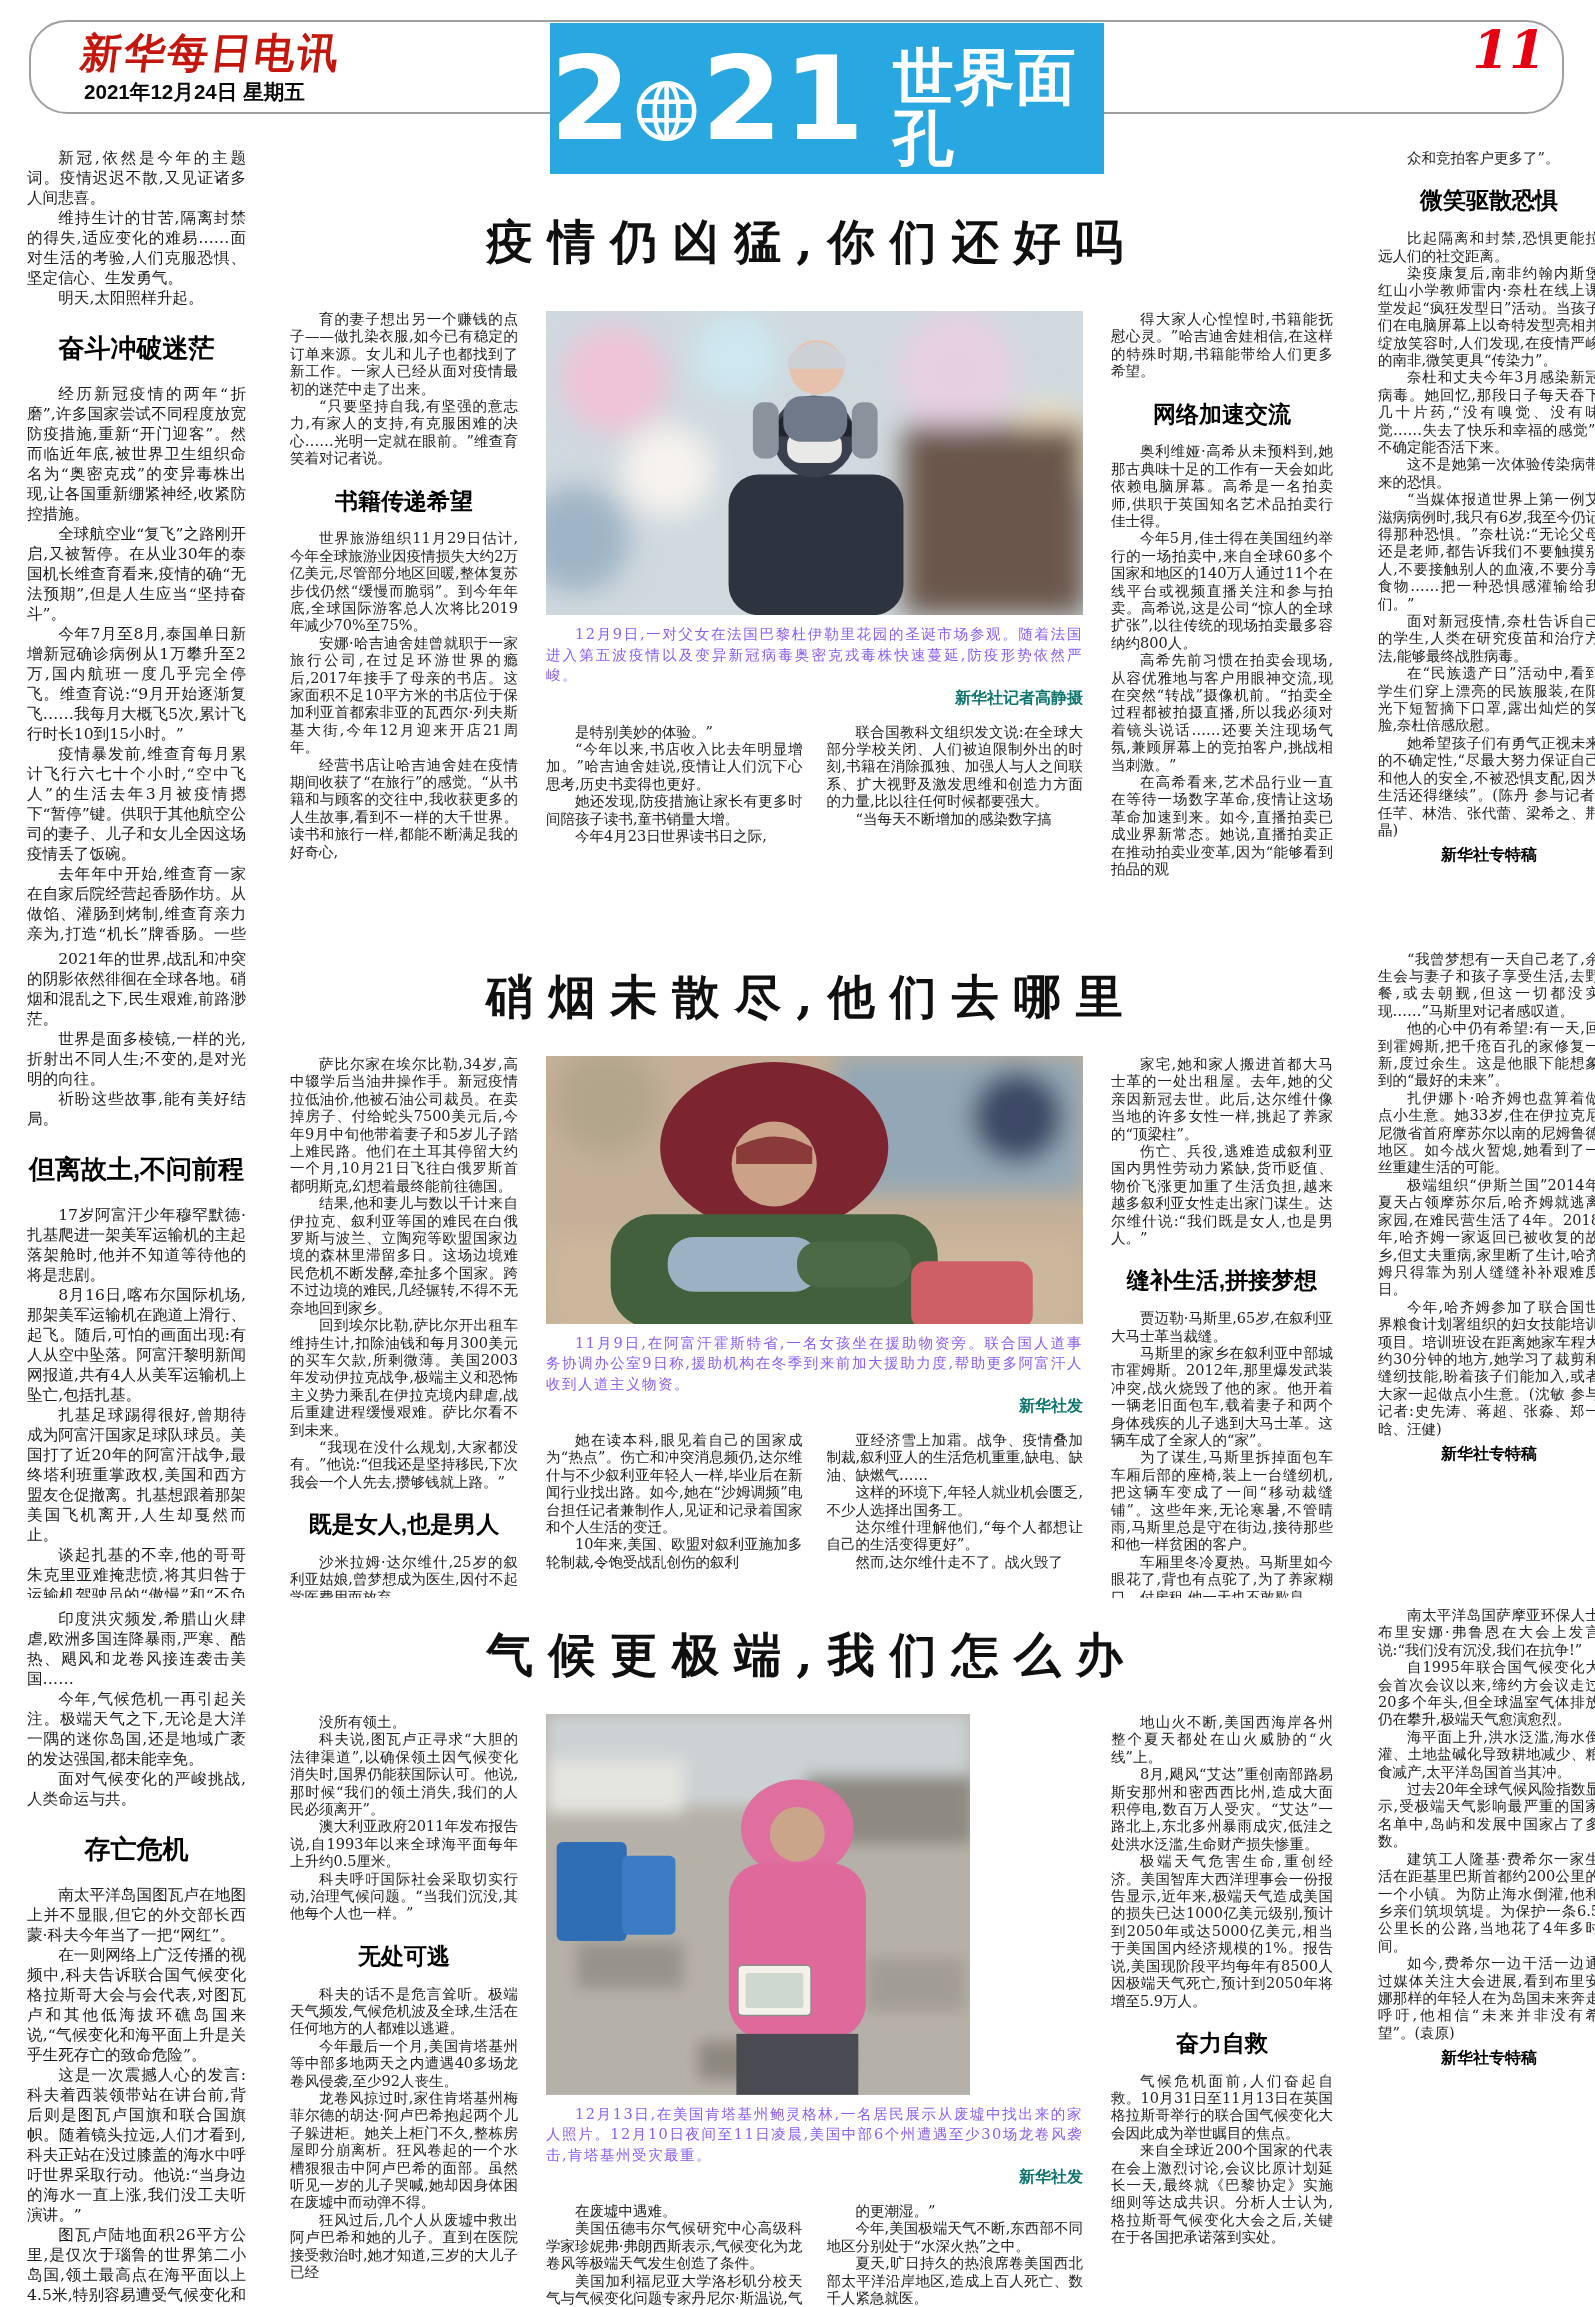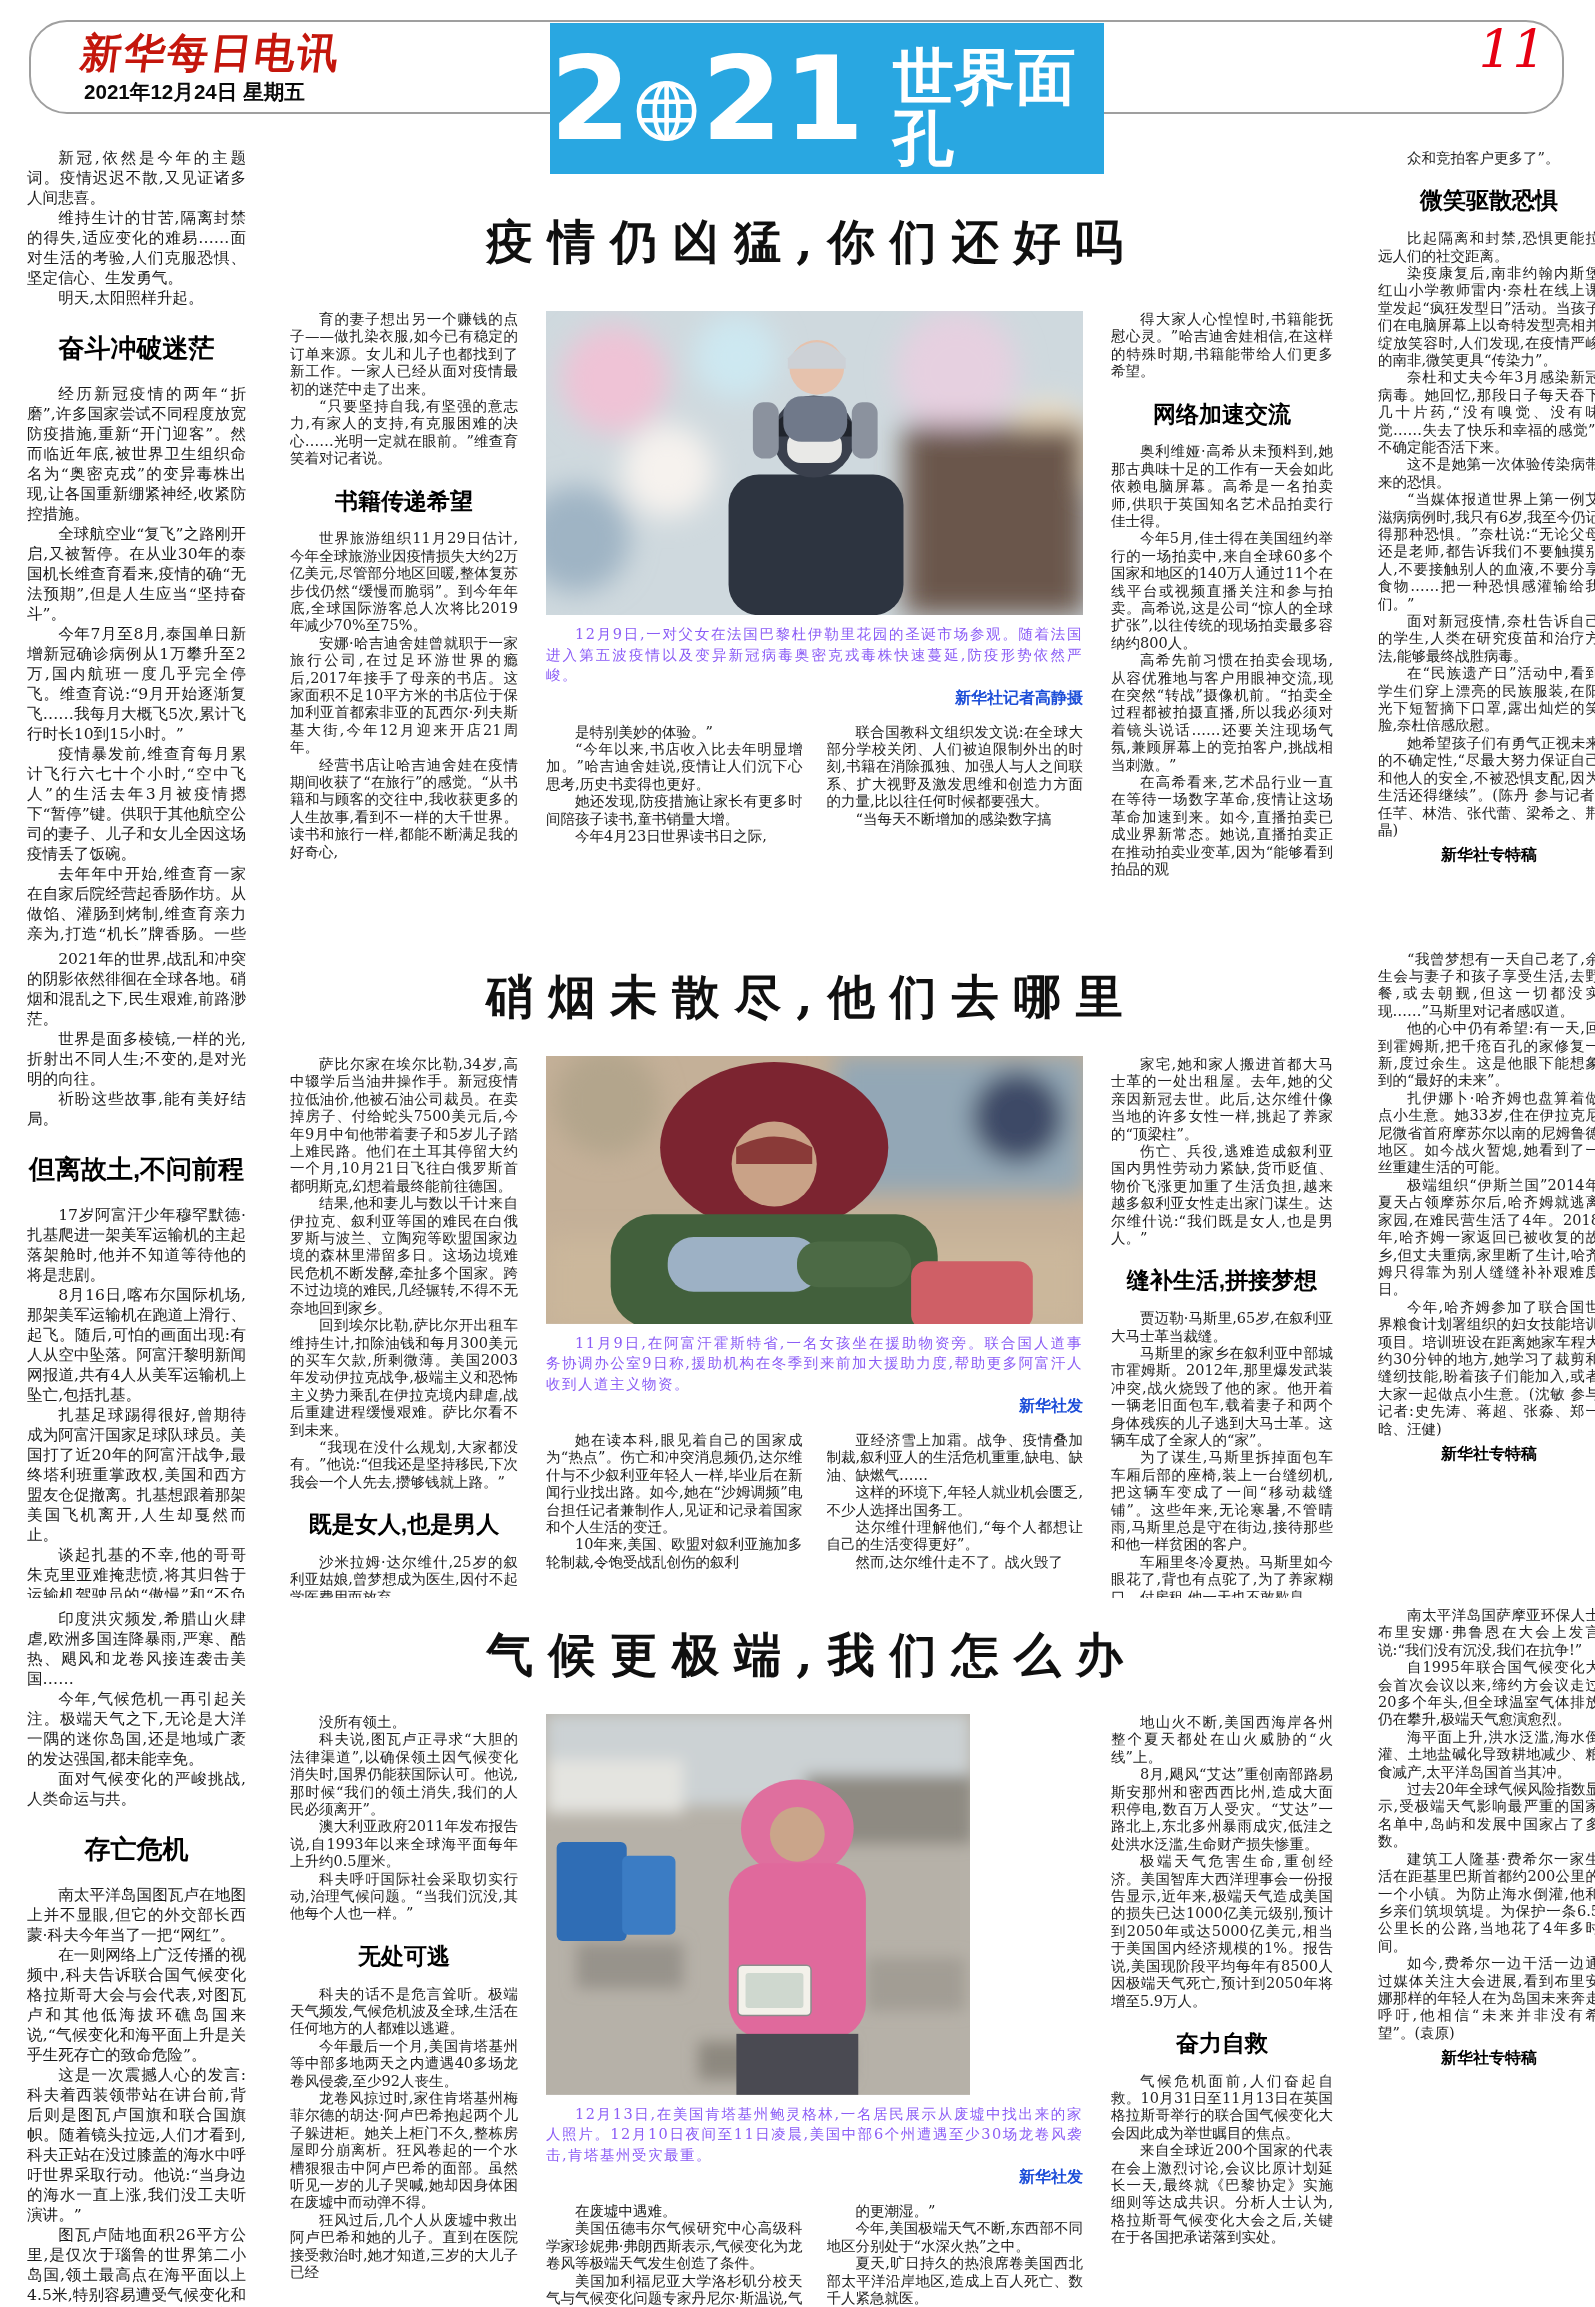--- a/index.html
+++ b/index.html
@@ -14,21 +14,21 @@
   .edition-date{position:absolute;left:84px;top:78px;font-family:"Liberation Sans","DejaVu Sans",sans-serif;
          font-weight:bold;font-size:20.6px;color:#0a0a0a;}
   .banner{position:absolute;left:550px;top:23px;width:554px;height:151px;background:#29a7e1;z-index:3;
           display:flex;align-items:center;justify-content:center;}
   .banner .digit{font-family:"DejaVu Sans","Liberation Sans",sans-serif;font-weight:bold;
           font-size:116px;color:#fff;line-height:1;letter-spacing:1.5px;}
   .globe{margin:20px 3px 0 3px;}
   .banner-title{margin-left:27px;transform:translateY(16.7px);color:#fff;
           font-family:"DejaVu Sans","Liberation Sans",sans-serif;font-weight:bold;font-size:61px;
           line-height:1;padding-bottom:9px;border-bottom:8.4px solid #fff;}
-  .pagenum{position:absolute;right:49px;top:18px;font-size:53px;font-weight:normal;font-style:italic;
+  .pagenum{position:absolute;right:49px;top:18px;font-size:53px;font-weight:bold;font-style:italic;
           color:#e60012;z-index:4;font-family:"DejaVu Serif",serif;}
 
   
   .article{position:absolute;left:27px;width:1542px;display:grid;column-gap:44px;
            grid-template-columns:219px 1044px 222px;}
   #a1{top:114px;height:832px;}
   #a2{top:946px;height:652px;}
   #a3{top:1598px;height:709px;}
 
   .rail{overflow:hidden;}
@@ -58,21 +58,21 @@
   .subhead{font-family:"Liberation Sans","DejaVu Sans",sans-serif;font-weight:bold;font-size:23px;
            text-align:center;margin:18px 0 13.7px;color:#000;}
   .rail .subhead{font-size:26px;margin:23px 0 18px;}
   .subhead:empty{display:none;margin:0;}
 
   .photo{display:block;width:100%;height:auto;background:#ddd;}
   .photo.narrow{width:79%;}
   .caption{margin-top:9px;font-size:14.5px;line-height:20.6px;letter-spacing:1.5px;
            text-align:justify;text-indent:2em;color:#8b5cf6;}
   .photo-byline{text-align:right;font-family:Liberation Sans, sans-serif;
-           font-weight:bold;font-size:16px;margin-top:1.5px;color:#1d4ed8;}
+           font-weight:bold;font-size:16px;margin-top:1.5px;color:#0f766e;}
   .undercols{display:flex;column-gap:24px;margin-top:15px;flex:1;min-height:0;}
   .undercol{flex:1;overflow:hidden;}
   .credit-line{text-align:center;font-family:"Liberation Sans","DejaVu Sans",sans-serif;
            font-weight:bold;font-size:16px;margin-top:6px;color:#000;}
 </style>
 </head>
 <body>
 
 <div class="page">
 

